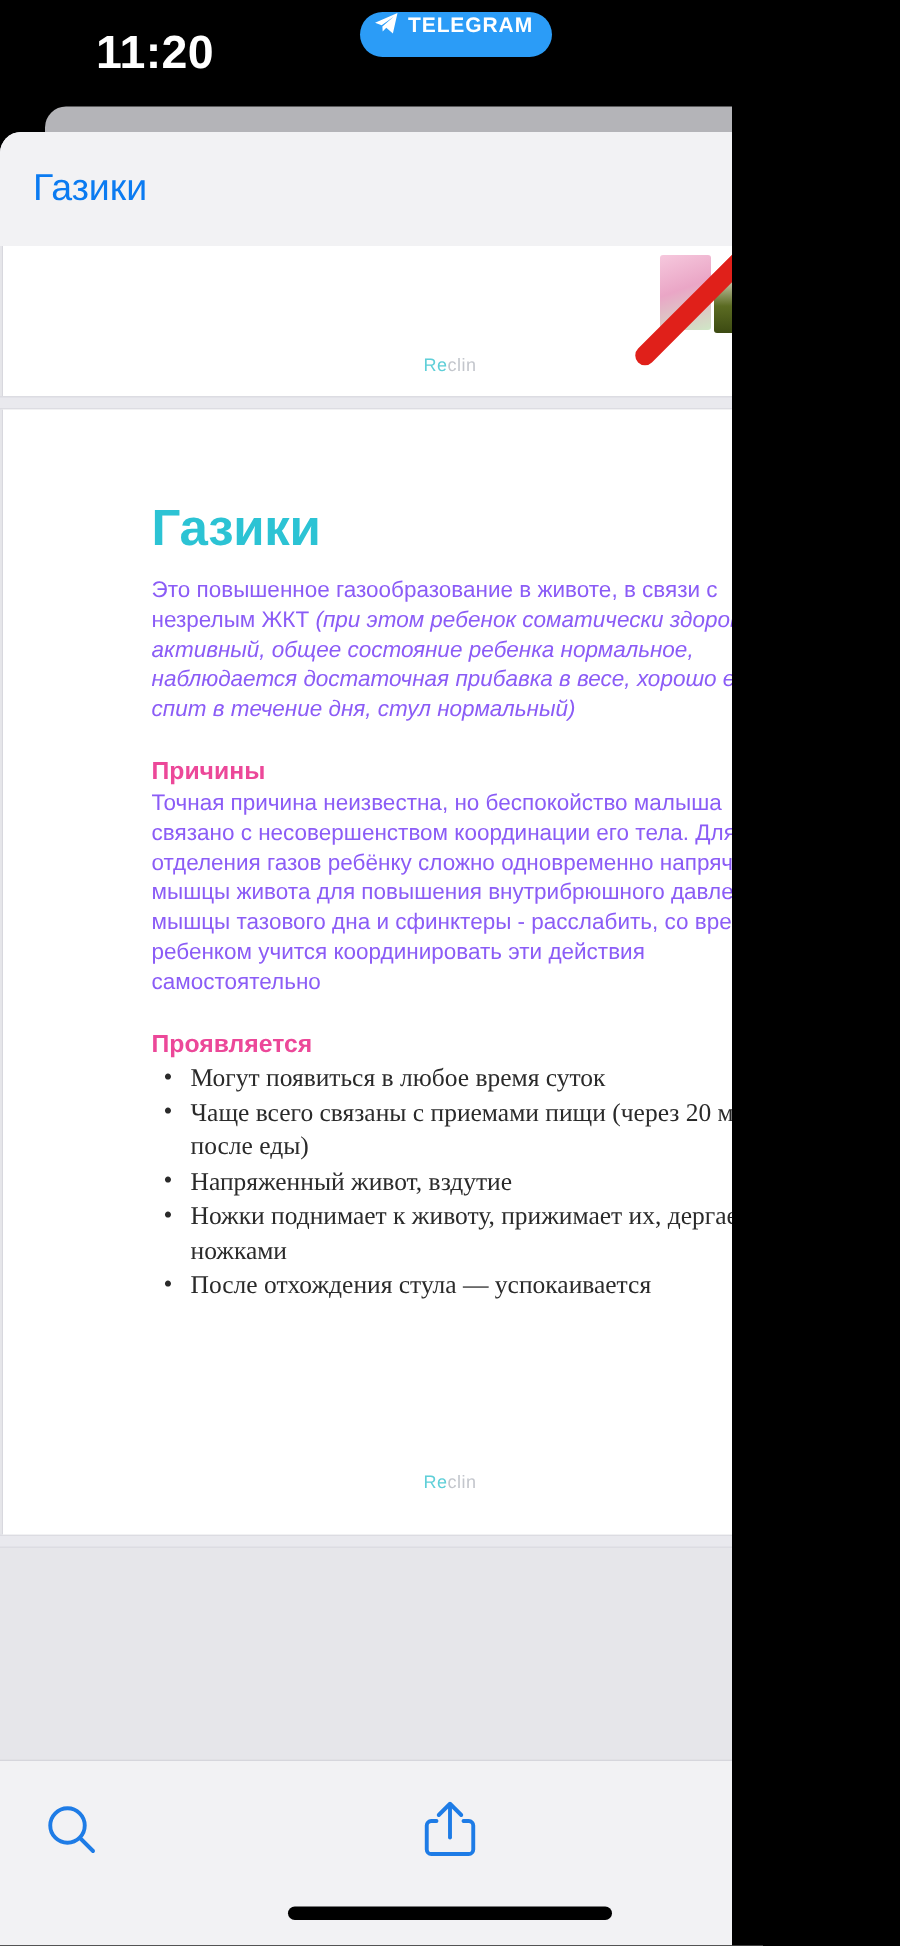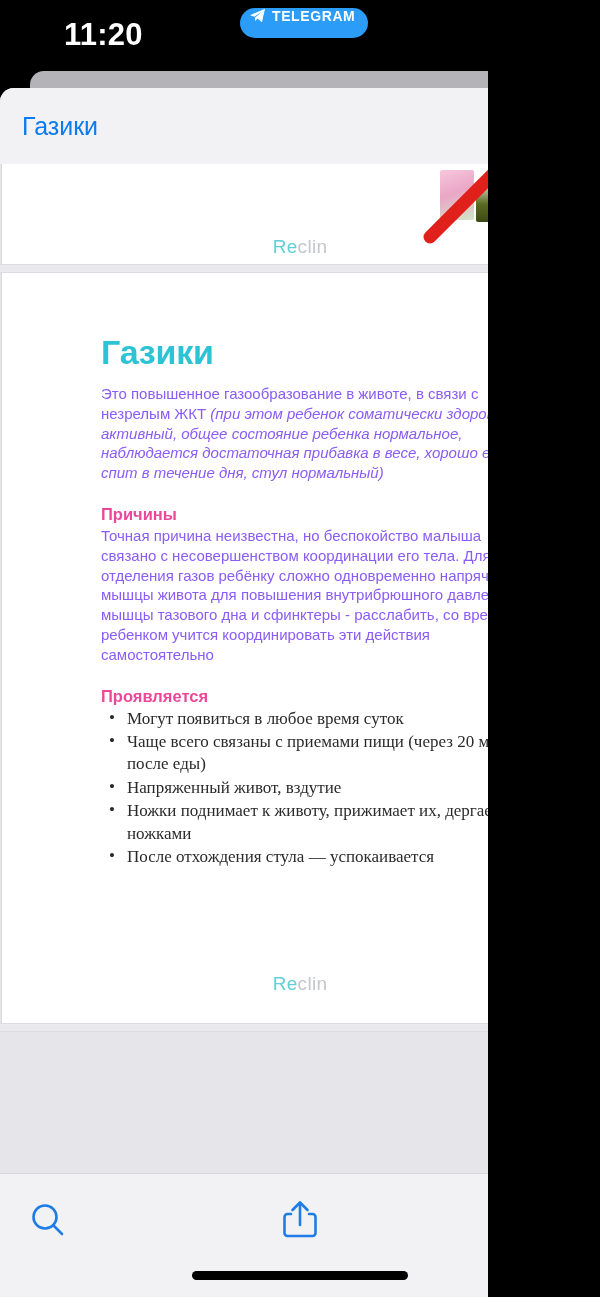--- a/index.html
+++ b/index.html
@@ -87,21 +87,21 @@
   .page-gap { height:9px; background:#e9e9ee; border-top:1px solid #dcdce2; border-bottom:1px solid #dcdce2;}
 
   
   .page-tail { height:100px; position:relative; }
   .prod-img { position:absolute; right:30px; top:4px; width:128px; height:62px; }
   .prod-img .box { position:absolute; border-radius:2px; }
   .redx { position:absolute; right:20px; top:-5px; width:160px; height:92px; }
 
   .watermark {
     position:absolute; left:0; right:0; text-align:center;
-    font-size:19px; letter-spacing:0.3px;
+    font-size:12px; letter-spacing:0.3px;
   }
   .wm-re { color:#5fcfd8; }
   .wm-clin { color:#c3c6cc; }
 
   
   .page-body { padding:0 58px;margin-left:41px; }
   .spacer-top { height:60px; }
   h1.doc-h1 {
     font-size:34px; font-weight:700; color:#2cc3d4; letter-spacing:-0.2px;
     margin-bottom:12px;

